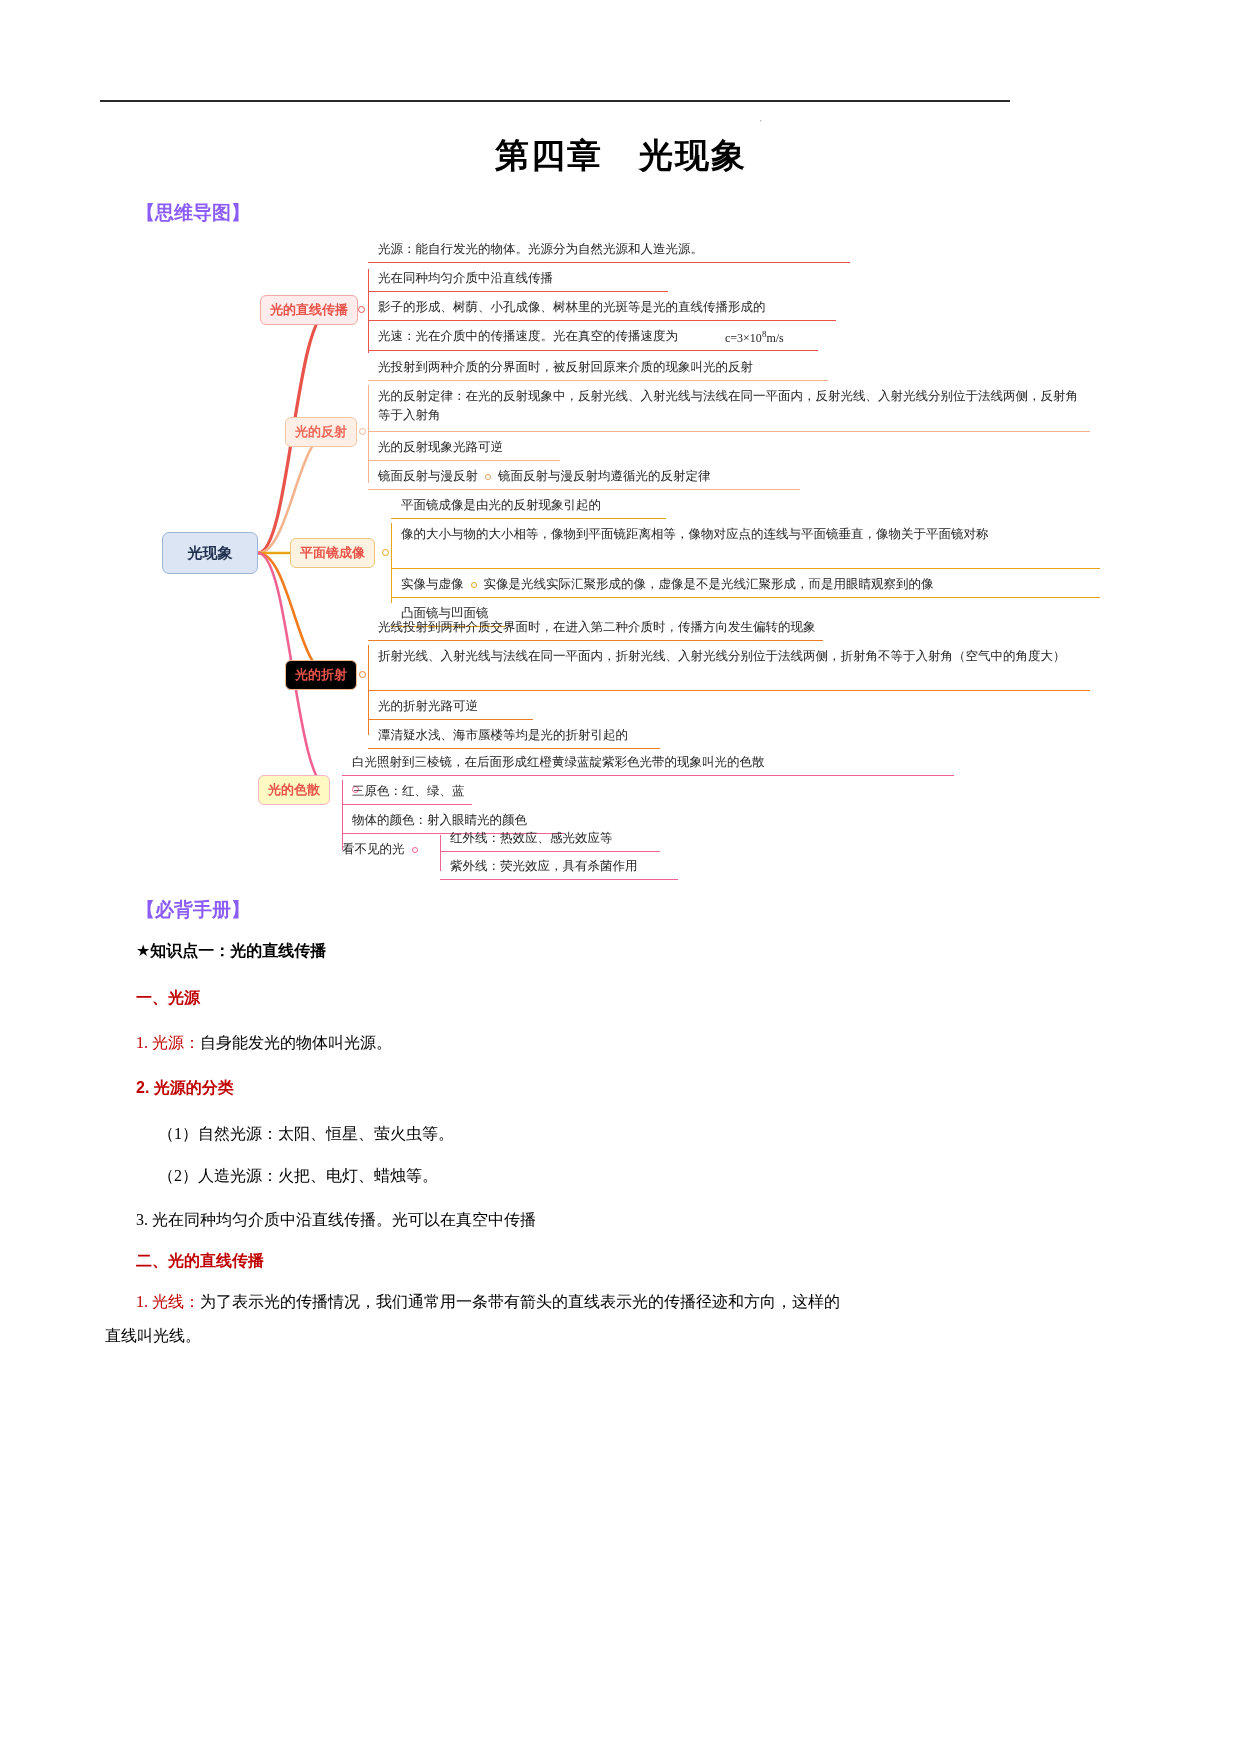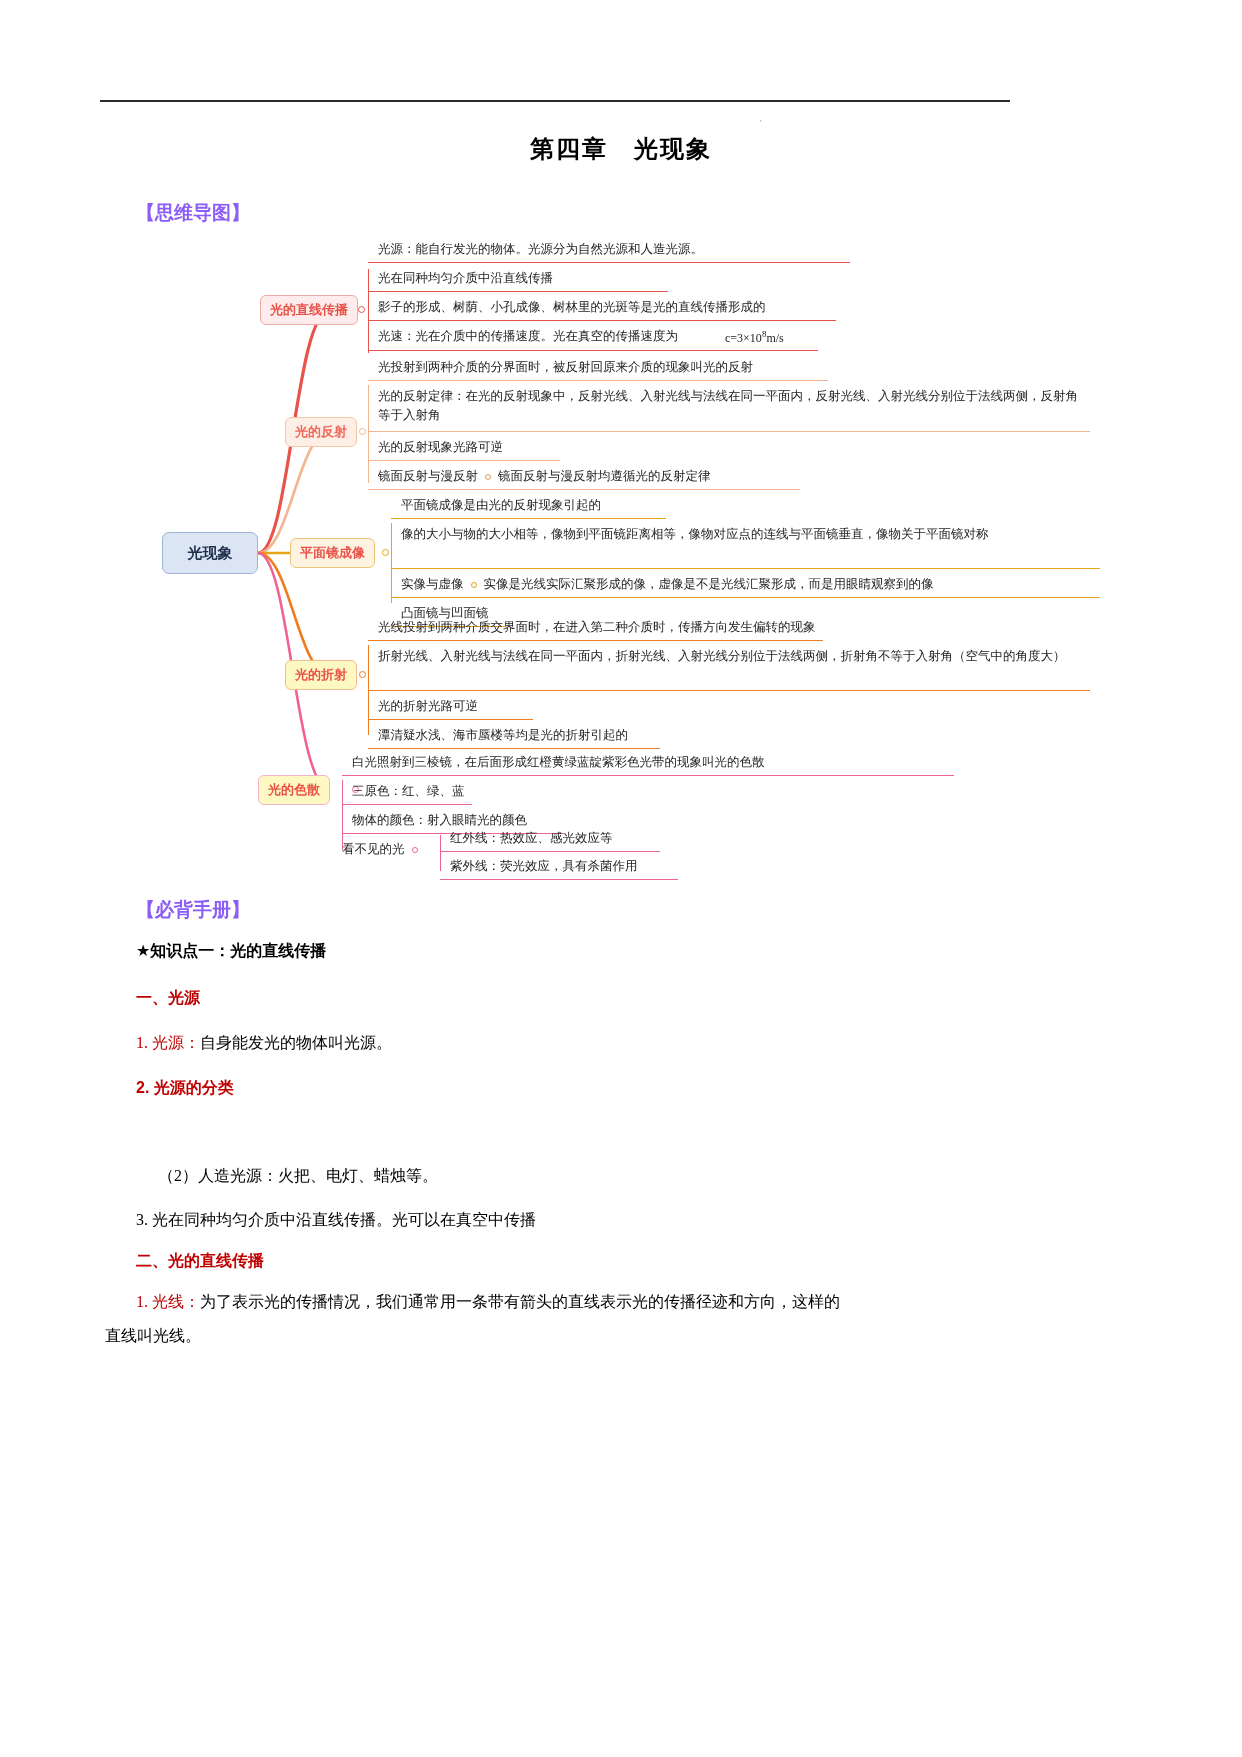--- a/index.html
+++ b/index.html
@@ -21,21 +21,21 @@
   }
   .tiny-mark {
     position:absolute; left:760px; top:118px;
     font-size:9px; color:#9a9a9a;
   }
 
   .doc-title {
     position:absolute; left:0; top:133px; width:1242px;
     text-align:center;
     font-family:"Liberation Sans","DejaVu Sans",sans-serif;
-    font-weight:bold; font-size:24px; letter-spacing:2px;
+    font-weight:bold; font-size:34px; letter-spacing:2px;
   }
 
   .sec-label {
     position:absolute;
     color:#8b5cf6; font-weight:bold; font-size:19px;
     font-family:"Liberation Sans","DejaVu Sans",sans-serif;
   }
   #label-mindmap { left:136px; top:200px; }
   #label-manual  { left:136px; top:897px; }
 
@@ -156,21 +156,21 @@
 
     <div class="leaf wrap" style="left:271px; top:290px; width:700px;">像的大小与物的大小相等，像物到平面镜距离相等，像物对应点的连线与平面镜垂直，像物关于平面镜对称</div>
     <div class="leaf-ul" style="left:261px; top:333px; width:709px; border-color:#e8a317;"></div>
 
     <div class="leaf" style="left:271px; top:340px;"><span>实像与虚像</span><span class="dot" style="border-color:#e8a317;"></span><span>实像是光线实际汇聚形成的像，虚像是不是光线汇聚形成，而是用眼睛观察到的像</span></div>
     <div class="leaf-ul" style="left:261px; top:362px; width:709px; border-color:#e8a317;"></div>
 
     <div class="leaf" style="left:271px; top:369px;">凸面镜与凹面镜</div>
     <div class="leaf-ul" style="left:261px; top:391px; width:114px; border-color:#e8a317;"></div>
 
-    <div class="branch-node" id="b4" style="left:155px; top:425px; background:#fef9c3; border:1px solid #f3bb8e; color:#e8534a;">光的折射</div>
+    <div class="branch-node" id="b4" style="left:155px; top:425px; background:#000000; border:1px solid #f3bb8e; color:#e8534a;">光的折射</div>
     <div class="node-dot" style="left:229px; top:436px; border:1px solid #f07c1f;"></div>
 
     <div class="vbar" style="left:238px; top:410px; height:90px; border-color:#f07c1f;"></div>
 
     <div class="leaf" style="left:248px; top:383px;">光线投射到两种介质交界面时，在进入第二种介质时，传播方向发生偏转的现象</div>
     <div class="leaf-ul" style="left:238px; top:405px; width:455px; border-color:#f07c1f;"></div>
 
     <div class="leaf wrap" style="left:248px; top:412px; width:712px;">折射光线、入射光线与法线在同一平面内，折射光线、入射光线分别位于法线两侧，折射角不等于入射角（空气中的角度大）</div>
     <div class="leaf-ul" style="left:238px; top:455px; width:722px; border-color:#f07c1f;"></div>
 
@@ -207,20 +207,21 @@
   <div class="sec-label" id="label-manual">【必背手册】</div>
 
   <div class="bt bold" style="top:941px;">★知识点一：光的直线传播</div>
 
   <div class="bt bold red" style="top:988px;">一、光源</div>
 
   <div class="bt" style="top:1033px;"><span class="red bold">1. 光源：</span><span class="blk">自身能发光的物体叫光源。</span></div>
 
   <div class="bt bold red" style="top:1078px;">2. 光源的分类</div>
 
+  <div class="bt indent" style="top:1124px;">（1）自然光源：太阳、恒星、萤火虫等。</div>
   <div class="bt indent" style="top:1166px;">（2）人造光源：火把、电灯、蜡烛等。</div>
 
   <div class="bt" style="top:1210px;">3. 光在同种均匀介质中沿直线传播。光可以在真空中传播</div>
 
   <div class="bt bold red" style="top:1251px;">二、光的直线传播</div>
 
   <div class="bt" style="top:1292px;"><span class="red bold">1. 光线：</span><span class="blk">为了表示光的传播情况，我们通常用一条带有箭头的直线表示光的传播径迹和方向，这样的</span></div>
   <div class="bt" style="left:105px; top:1326px;">直线叫光线。</div>
 
 </div>

